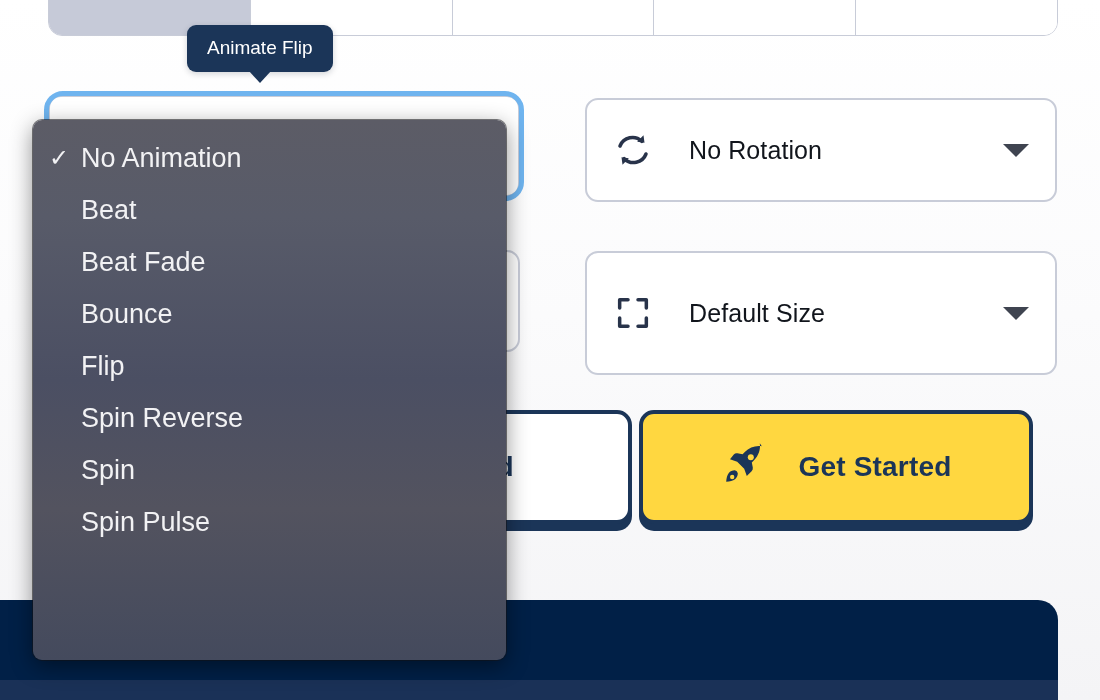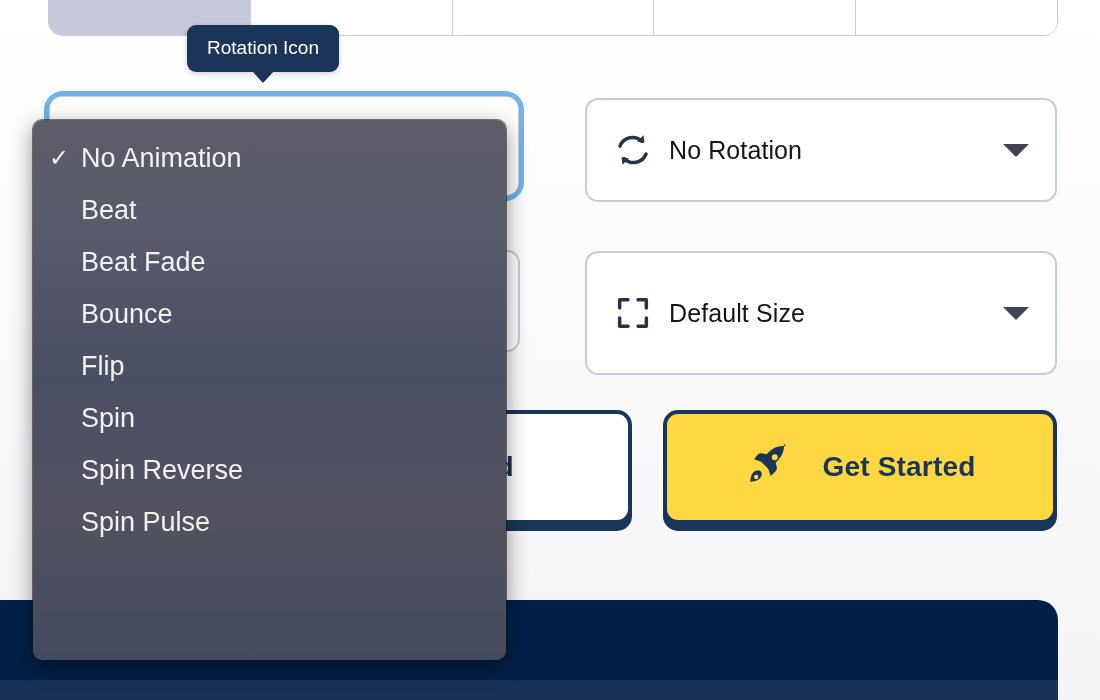--- a/index.html
+++ b/index.html
@@ -98,21 +98,21 @@
     background: #ffffff;
     border: 2px solid #c8ccd8;
     border-radius: 13px;
     padding: 0 26px;
   }
   #rotation-select { left: 585px; top: 98px; width: 472px; height: 104px; }
   #size-select     { left: 585px; top: 251px; width: 472px; height: 124px; }
   .combo .glyph { flex: 0 0 auto; display: flex; align-items: center; }
   .combo .combo-label {
     flex: 1 1 auto;
-    margin-left: 16px;
+    margin-left: 36px;
     font-size: 25px;
     color: #11151c;
     letter-spacing: .1px;
   }
   .caret {
     flex: 0 0 auto;
     width: 0; height: 0;
     border-left: 13px solid transparent;
     border-right: 13px solid transparent;
     border-top: 13px solid #3f4450;
@@ -132,21 +132,21 @@
     left: 337px; top: 410px;
     width: 295px; height: 114px;
     background: #ffffff;
     border: 4px solid #1b3558;
     box-shadow: 0 7px 0 #1b3558;
     color: #1b3558;
     font-size: 28px;
     z-index: 5;
   }
   #primary-btn {
-    left: 663px; top: 410px;
+    left: 639px; top: 410px;
     width: 394px; height: 114px;
     background: #ffd740;
     border: 4px solid #1b3558;
     box-shadow: 0 7px 0 #1b3558;
     color: #1b3558;
     font-size: 28px;
     gap: 30px;
   }
 
   
@@ -231,21 +231,21 @@
     <div class="icon-cell">
       <span>
         <svg width="58" height="58" viewBox="0 0 24 24">
           <path fill="none" stroke="#7fb0e0" stroke-width="1.8" stroke-linejoin="round" d="M5.2 20.2V8.9a3.5 3.5 0 0 1 3.5-3.5h6.6a3.5 3.5 0 0 1 3.5 3.5v11.3zM10.3 20.2V8.6h3.4v11.6"></path>
         </svg>
       </span>
     </div>
   </div>
 
   <div class="tooltip">
-    <span>Rotation Icon</span>
+    <span>Animate Flip</span>
     <span class="tooltip-arrow"></span>
   </div>
 
   <div class="select-shell" id="animation-select"></div>
 
   <div class="select-shell" id="style-select"></div>
 
   <div class="combo" id="rotation-select">
     <span class="glyph">
       <svg width="40" height="40" viewBox="0 0 24 24">
@@ -297,23 +297,23 @@
       <div class="menu-item">
         <span>Beat Fade</span>
       </div>
       <div class="menu-item">
         <span>Bounce</span>
       </div>
       <div class="menu-item">
         <span>Flip</span>
       </div>
       <div class="menu-item">
+        <span>Spin Reverse</span>
+      </div>
+      <div class="menu-item">
         <span>Spin</span>
       </div>
       <div class="menu-item">
-        <span>Spin Reverse</span>
-      </div>
-      <div class="menu-item">
         <span>Spin Pulse</span>
       </div>
     </div>
 
 </div>
 
 </body></html>

